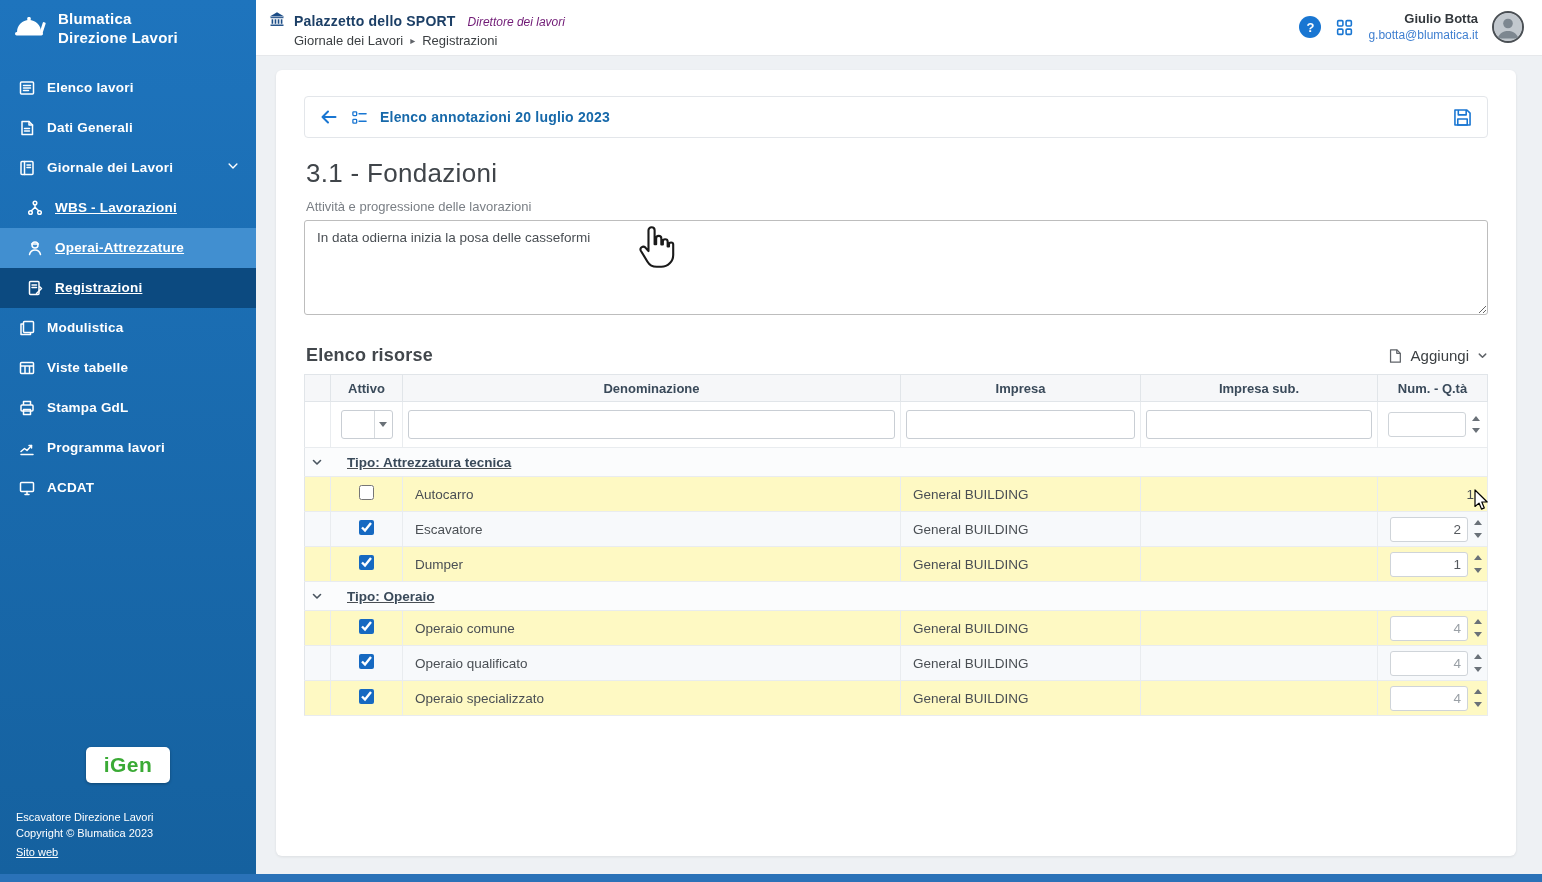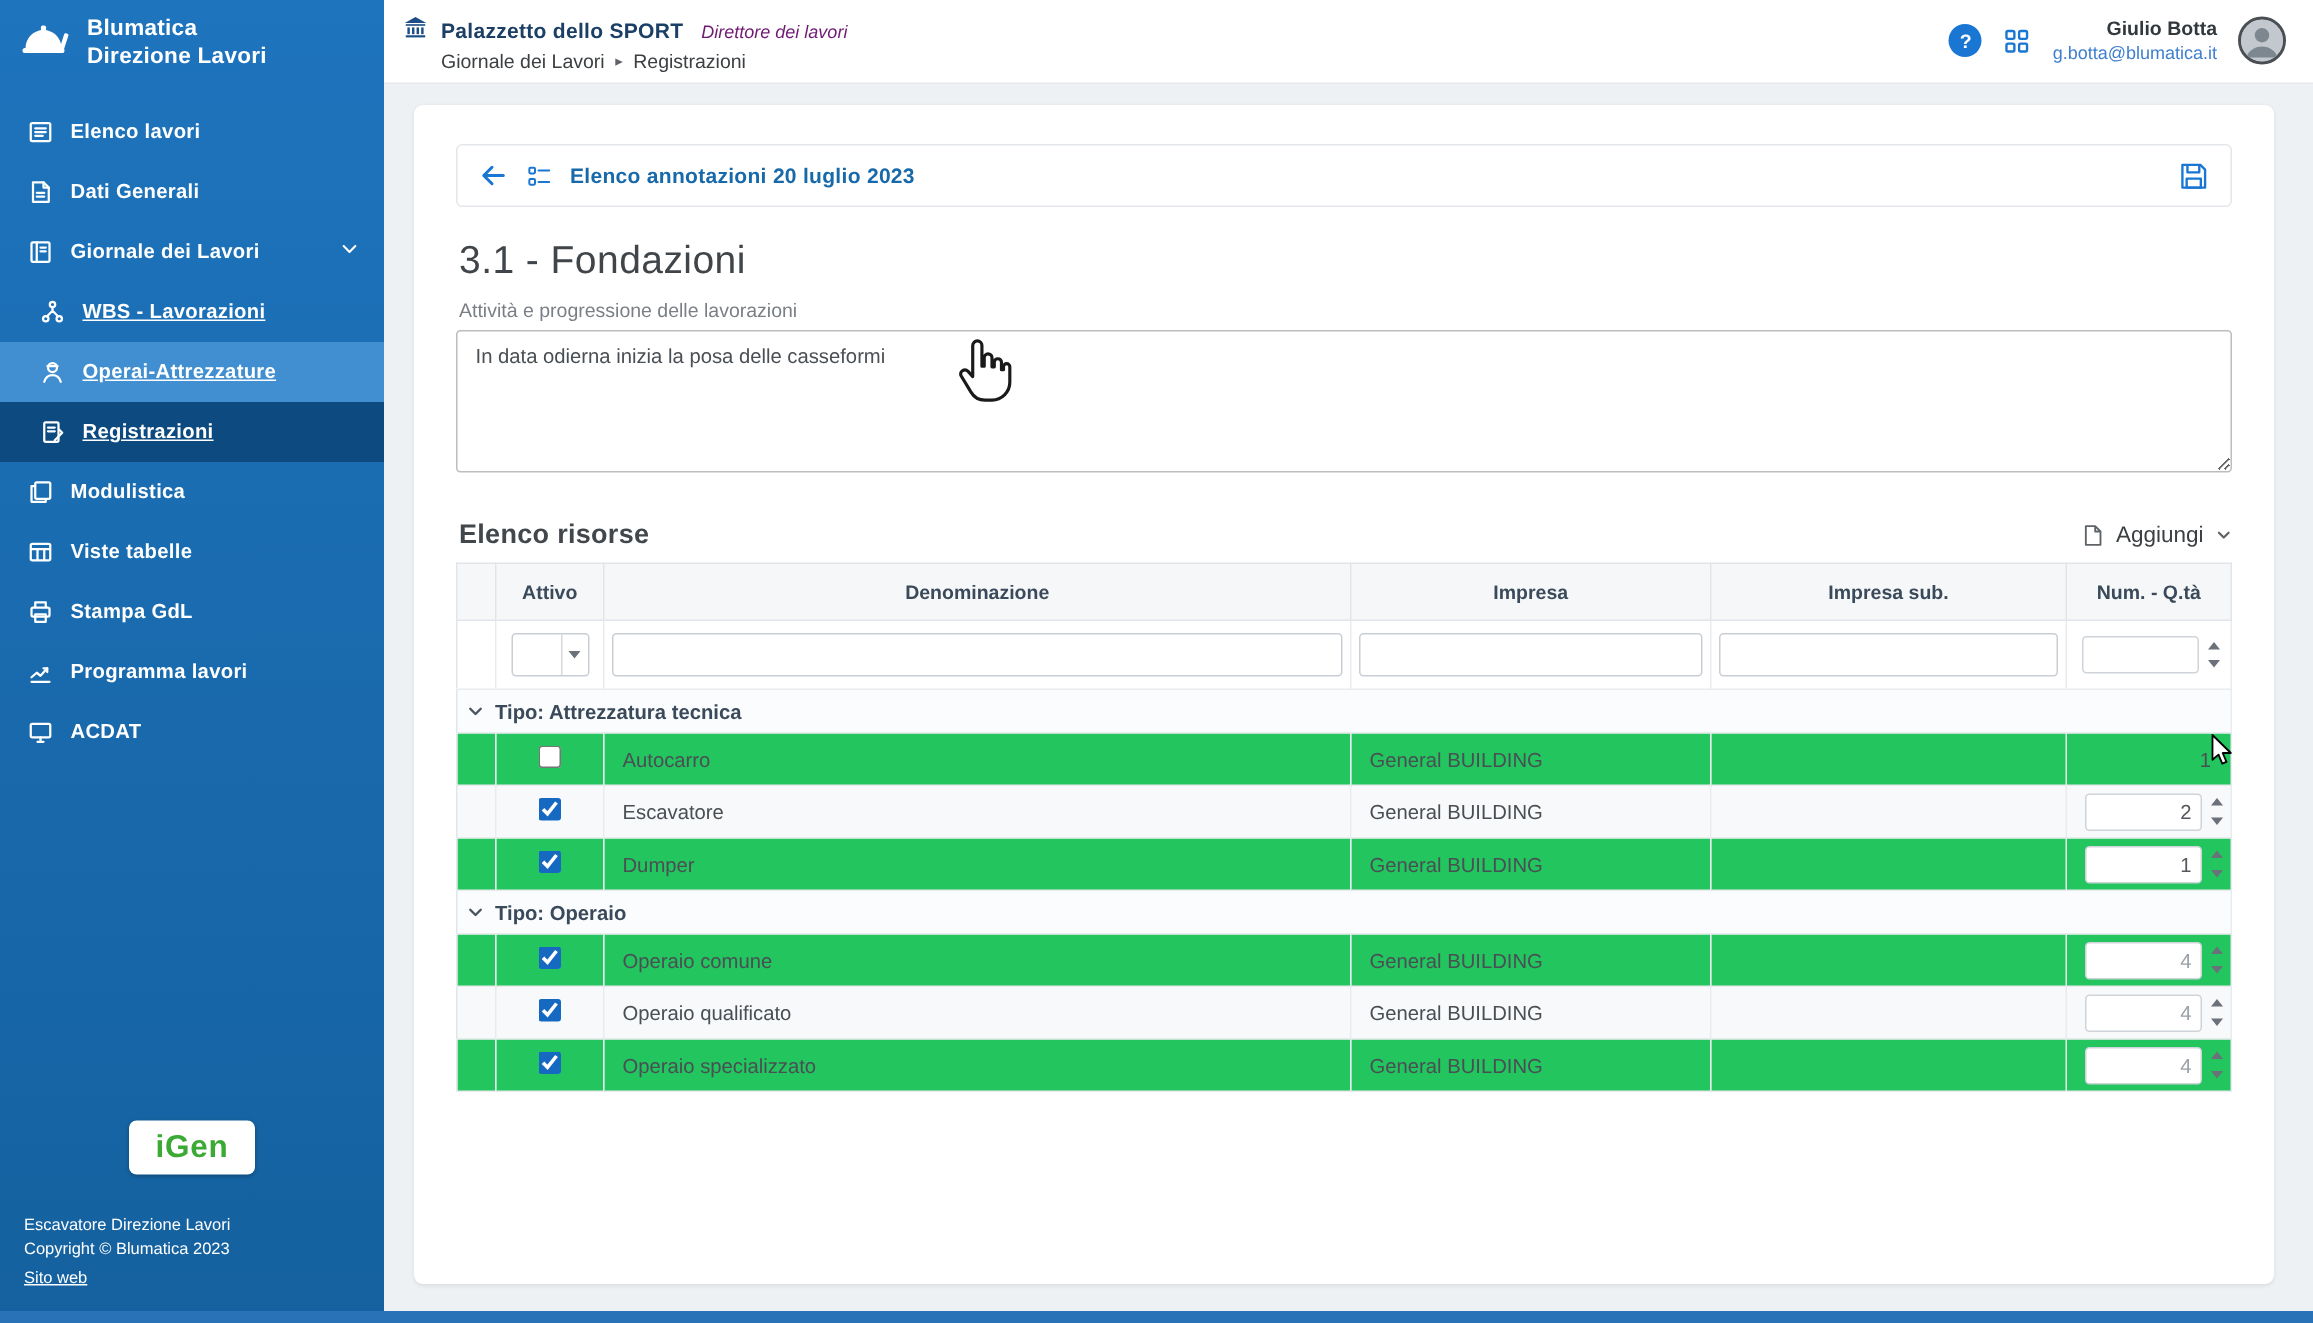--- a/index.html
+++ b/index.html
@@ -66,35 +66,35 @@
   .add-btn { margin-left:auto; display:flex; align-items:center; gap:8px; background:none; border:none; cursor:pointer; font-family:"Liberation Sans", sans-serif; font-size:15px; color:#3c4043; }
   .add-btn svg { display:block; }
 
   
   table.res { width:100%; border-collapse:collapse; table-layout:fixed; border:1px solid #e1e5e9; }
   table.res col.c-chev { width:26px; }
   table.res col.c-check { width:72px; }
   table.res col.c-impresa { width:240px; }
   table.res col.c-sub { width:237px; }
   table.res col.c-num { width:110px; }
-  table.res th { background:#f6f7f9; font-size:13px; font-weight:bold; color:#3a4a5a; height:38px; border:1px solid #e1e5e9; text-align:center; }
+  table.res th { background:#f6f7f9; font-size:13px; font-weight:bold; color:#3a4a5a; height:27px; border:1px solid #e1e5e9; text-align:center; }
   table.res td { border-right:1px solid #e9ecef; border-bottom:1px solid #e9ecef; font-size:13.5px; color:#4a4f54; vertical-align:middle; }
   tr.filter-row td { padding:6px 5px; height:46px; background:#fff; }
   .f-input { width:100%; height:29px; border:1px solid #c9ced4; border-radius:3px; padding:0 8px; font-size:13px; outline:none; font-family:"Liberation Sans", sans-serif; }
   .combo { width:52px; height:29px; border:1px solid #c9ced4; border-radius:3px; background:#fff; display:flex; margin:0 auto; cursor:pointer; }
   .combo-void { flex:1; }
   .combo-caret { width:18px; border-left:1px solid #d6dade; display:flex; align-items:center; justify-content:center; }
   .combo-caret::before { content:""; border-left:4px solid transparent; border-right:4px solid transparent; border-top:5px solid #6a7178; }
 
   tr.group-row td { background:#fbfcfd; height:29px; padding-left:6px; }
-  .group-inner { display:flex; align-items:center; gap:7px; cursor:pointer; }
+  .group-inner { display:flex; align-items:center; gap:24px; cursor:pointer;text-decoration:underline; }
   .group-inner svg { width:12px; height:12px; flex:0 0 12px; }
   .group-label { font-size:13.5px; font-weight:bold; color:#3a4a5a; }
 
-  tr.data-row td { height:35px; background:#22c55e; }
+  tr.data-row td { height:35px; background:#fef9c3; }
   tr.data-row.alt td { background:#f7f9fb; }
   td.cell-check { text-align:center; }
   td.cell-check input { width:15px; height:15px; accent-color:#1669c1; cursor:pointer; }
   td.cell-name, td.cell-company { padding-left:12px; }
   td.cell-qty { padding:0 3px 0 0; }
   .qty-static { display:block; text-align:right; padding-right:10px; }
   .qty-wrap { display:flex; align-items:center; justify-content:flex-end; gap:3px; }
   .qty-input { width:78px; height:25px; border:1px solid #cfd4d9; border-radius:3px; text-align:right; padding-right:6px; font-size:13.5px; color:#55595e; outline:none; font-family:"Liberation Sans", sans-serif; -moz-appearance:textfield; }
   .qty-input.muted { color:#9aa0a6; }
   .qty-input::-webkit-outer-spin-button, .qty-input::-webkit-inner-spin-button { -webkit-appearance:none; }

